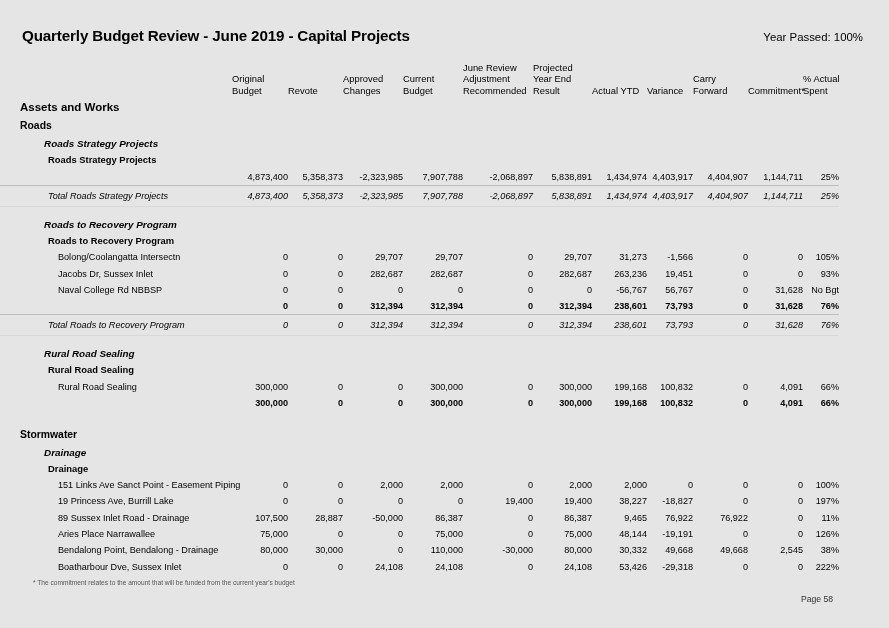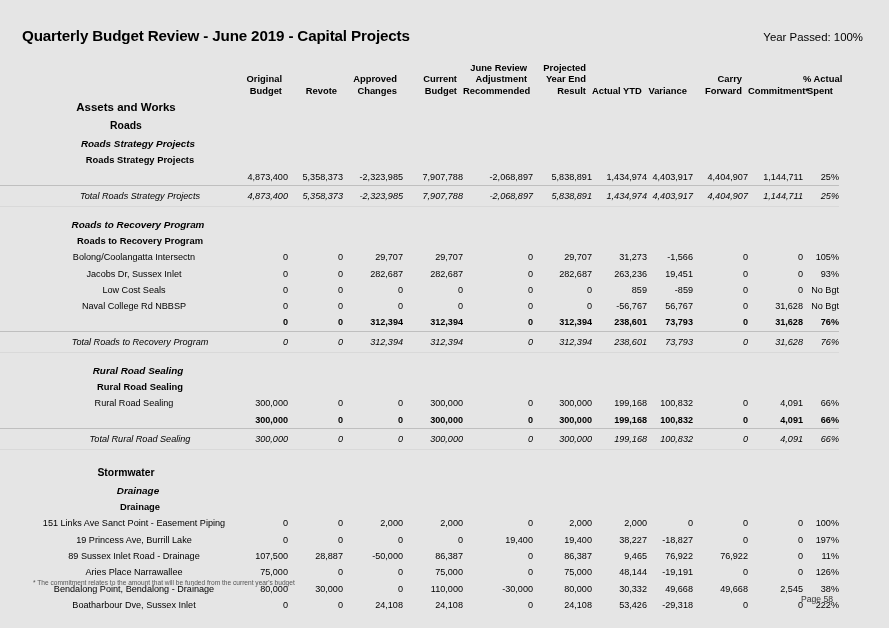--- a/index.html
+++ b/index.html
@@ -69,45 +69,45 @@
   col.c-n7 { width: 55px; }   
   col.c-n8 { width: 46px; }   
   col.c-n9 { width: 55px; }   
   col.c-n10 { width: 55px; }  
   col.c-n11 { width: 36px; }  
   col.c-pad { width: 50px; }
 
   
   tr.col-headers th {
     font-size: 9.4px;
-    font-weight: bold;
-    text-align: right;
+    font-weight: normal;
+    text-align: left;
     vertical-align: bottom;
     padding: 0 6px 1px 0;
     line-height: 11.4px;
     height: 44px;
   }
   tr.col-headers th.c-spacer { padding: 0; }
 
   
   td.num {
     text-align: right;
     padding: 0 6px 0 0;
     font-size: 9.1px;
   }
 
   
   td.lbl {
-    text-align: center;
+    text-align: left;
     font-size: 9.1px;
   }
 
   
   tr.r-item td { height: 16.3px; line-height: 16.3px; }
-  tr.r-item td.lbl { padding-left: 36px; }
+  tr.r-item td.lbl { padding-left: 58px; }
 
   tr.r-group1 td { height: 20px; line-height: 20px; }
   tr.r-group1 td.lbl {
     padding-left: 20px;
     font-weight: bold;
     font-size: 11.5px;
   }
 
   tr.r-group2 td { height: 18px; line-height: 18px; }
   tr.r-group2 td.lbl {
@@ -424,35 +424,20 @@
           <td class="num">0</td>
           <td class="num">282,687</td>
           <td class="num">263,236</td>
           <td class="num">19,451</td>
           <td class="num">0</td>
           <td class="num">0</td>
           <td class="num">93%</td>
           <td class="num c-pad-cell"></td>
         </tr>
         <tr class="r-item">
-          <td class="lbl edge-l">Low Cost Seals</td>
-          <td class="num">0</td>
-          <td class="num">0</td>
-          <td class="num">0</td>
-          <td class="num">0</td>
-          <td class="num">0</td>
-          <td class="num">0</td>
-          <td class="num">859</td>
-          <td class="num">-859</td>
-          <td class="num">0</td>
-          <td class="num">0</td>
-          <td class="num">No Bgt</td>
-          <td class="num c-pad-cell"></td>
-        </tr>
-        <tr class="r-item">
           <td class="lbl edge-l">Naval College Rd NBBSP</td>
           <td class="num">0</td>
           <td class="num">0</td>
           <td class="num">0</td>
           <td class="num">0</td>
           <td class="num">0</td>
           <td class="num">0</td>
           <td class="num">-56,767</td>
           <td class="num">56,767</td>
           <td class="num">0</td>
@@ -545,35 +530,20 @@
           <td class="num">300,000</td>
           <td class="num">199,168</td>
           <td class="num">100,832</td>
           <td class="num">0</td>
           <td class="num">4,091</td>
           <td class="num">66%</td>
           <td class="num c-pad-cell"></td>
         </tr>
         <tr class="r-sum">
           <td class="lbl edge-l"></td>
-          <td class="num">300,000</td>
-          <td class="num">0</td>
-          <td class="num">0</td>
-          <td class="num">300,000</td>
-          <td class="num">0</td>
-          <td class="num">300,000</td>
-          <td class="num">199,168</td>
-          <td class="num">100,832</td>
-          <td class="num">0</td>
-          <td class="num">4,091</td>
-          <td class="num">66%</td>
-          <td class="num c-pad-cell"></td>
-        </tr>
-        <tr class="r-subtotal">
-          <td class="lbl edge-l">Total Rural Road Sealing</td>
           <td class="num">300,000</td>
           <td class="num">0</td>
           <td class="num">0</td>
           <td class="num">300,000</td>
           <td class="num">0</td>
           <td class="num">300,000</td>
           <td class="num">199,168</td>
           <td class="num">100,832</td>
           <td class="num">0</td>
           <td class="num">4,091</td>

